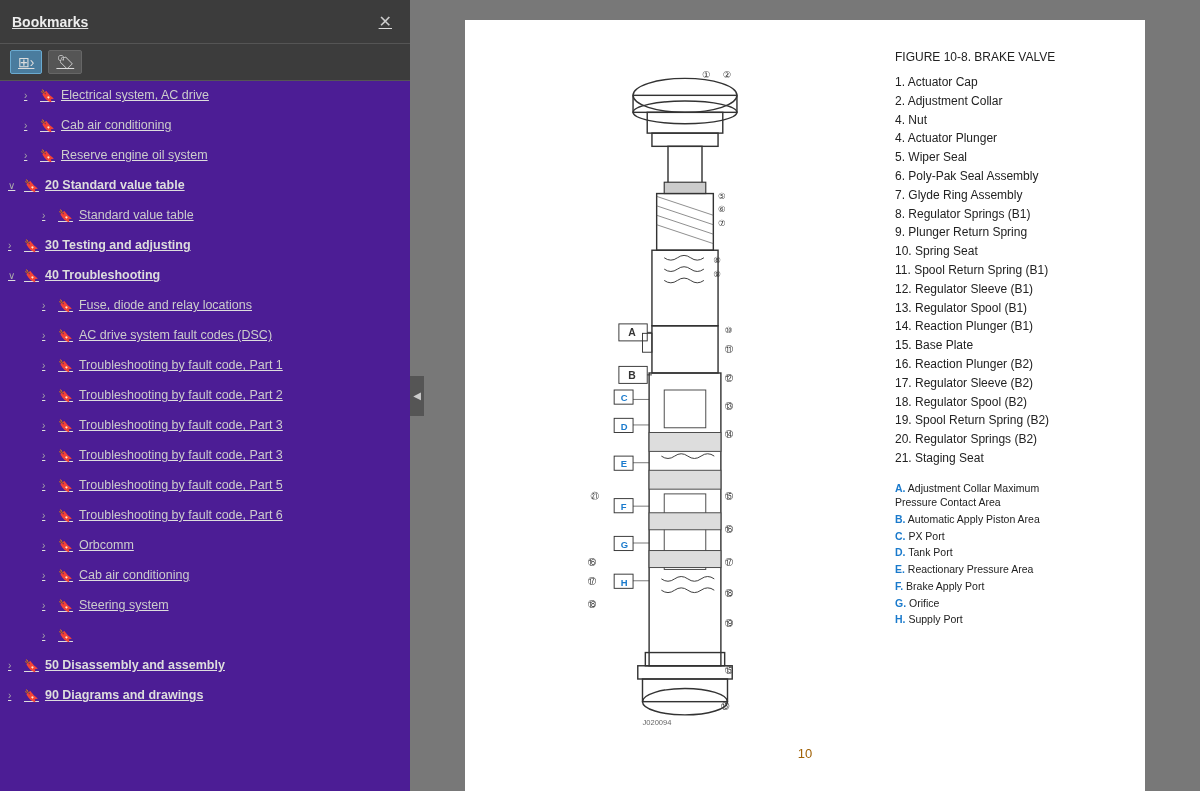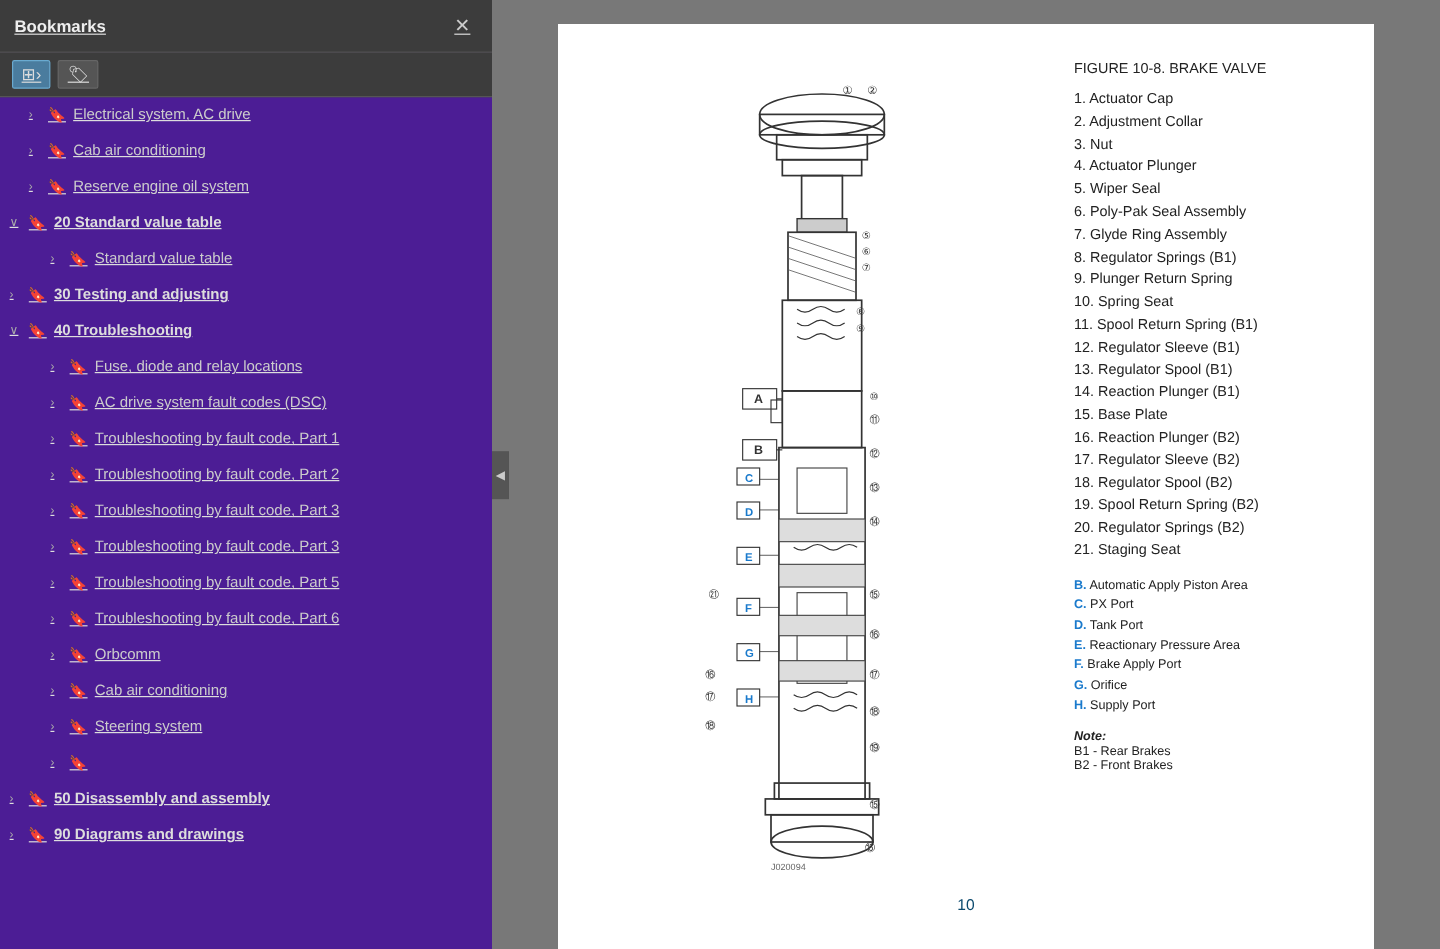--- a/index.html
+++ b/index.html
@@ -229,21 +229,21 @@
     .note-section {
       margin-top: 12px;
       font-size: 10.5px;
     }
 
     .note-section .note-title { font-style: italic; font-weight: 700; }
 
     .page-number {
       margin-top: 16px;
       font-size: 13px;
-      color: #0c4a6e;
+      color: #a16207;
       text-align: center;
     }
 
     
     .brake-valve-svg {
       width: 260px;
       height: 680px;
     }
   </style>
 </head>
@@ -494,21 +494,21 @@
             <line x1="75" y1="522" x2="92" y2="522" stroke="#333" stroke-width="0.7"></line>
             <line x1="75" y1="562" x2="92" y2="562" stroke="#333" stroke-width="0.7"></line>
           </svg>
         </div>
 
         <div class="legend-area">
           <div class="legend-title">FIGURE 10-8. BRAKE VALVE</div>
           <ul class="legend-list">
             <li>1. Actuator Cap</li>
             <li>2. Adjustment Collar</li>
-            <li>3. Nut</li>
+            <li>4. Nut</li>
             <li>4. Actuator Plunger</li>
             <li>5. Wiper Seal</li>
             <li>6. Poly-Pak Seal Assembly</li>
             <li>7. Glyde Ring Assembly</li>
             <li>8. Regulator Springs (B1)</li>
             <li>9. Plunger Return Spring</li>
             <li>10. Spring Seat</li>
             <li>11. Spool Return Spring (B1)</li>
             <li>12. Regulator Sleeve (B1)</li>
             <li>13. Regulator Spool (B1)</li>
@@ -517,34 +517,30 @@
             <li>16. Reaction Plunger (B2)</li>
             <li>17. Regulator Sleeve (B2)</li>
             <li>18. Regulator Spool (B2)</li>
             <li>19. Spool Return Spring (B2)</li>
             <li>20. Regulator Springs (B2)</li>
             <li>21. Staging Seat</li>
           </ul>
 
           <div class="legend-section">
             <ul class="legend-letters">
+              <li><span>A.</span> Adjustment Collar Maximum<br>Pressure Contact Area</li>
               <li><span>B.</span> Automatic Apply Piston Area</li>
               <li><span>C.</span> PX Port</li>
               <li><span>D.</span> Tank Port</li>
               <li><span>E.</span> Reactionary Pressure Area</li>
               <li><span>F.</span> Brake Apply Port</li>
               <li><span>G.</span> Orifice</li>
               <li><span>H.</span> Supply Port</li>
             </ul>
           </div>
 
-          <div class="note-section">
-            <div class="note-title">Note:</div>
-            <div>B1 - Rear Brakes</div>
-            <div>B2 - Front Brakes</div>
-          </div>
         </div>
       </div>
 
       <div class="page-number">10</div>
     </div>
   </div>
 </div>
 
 </body></html>

